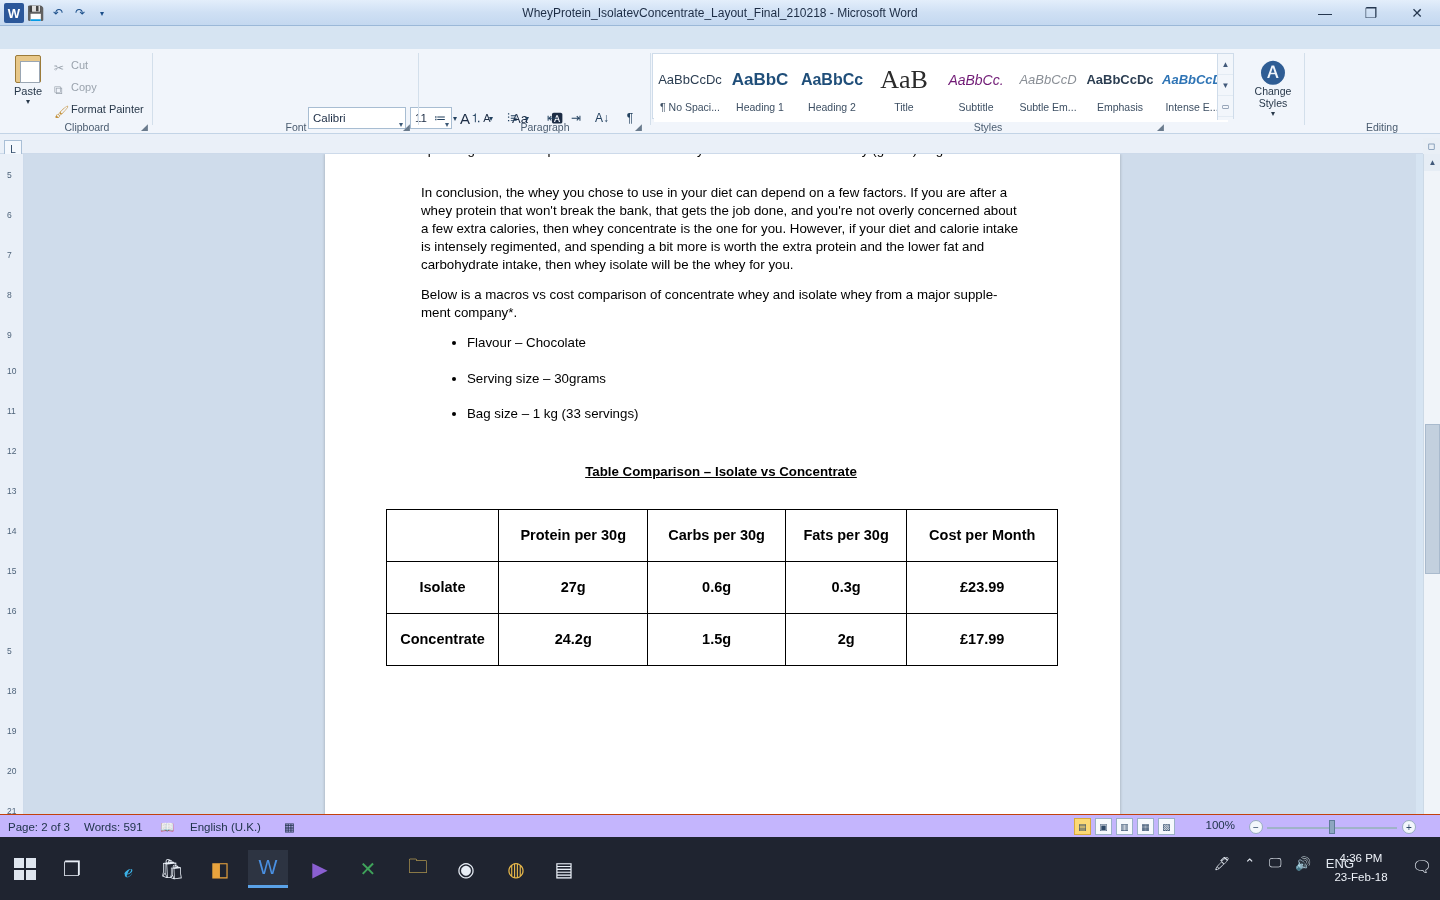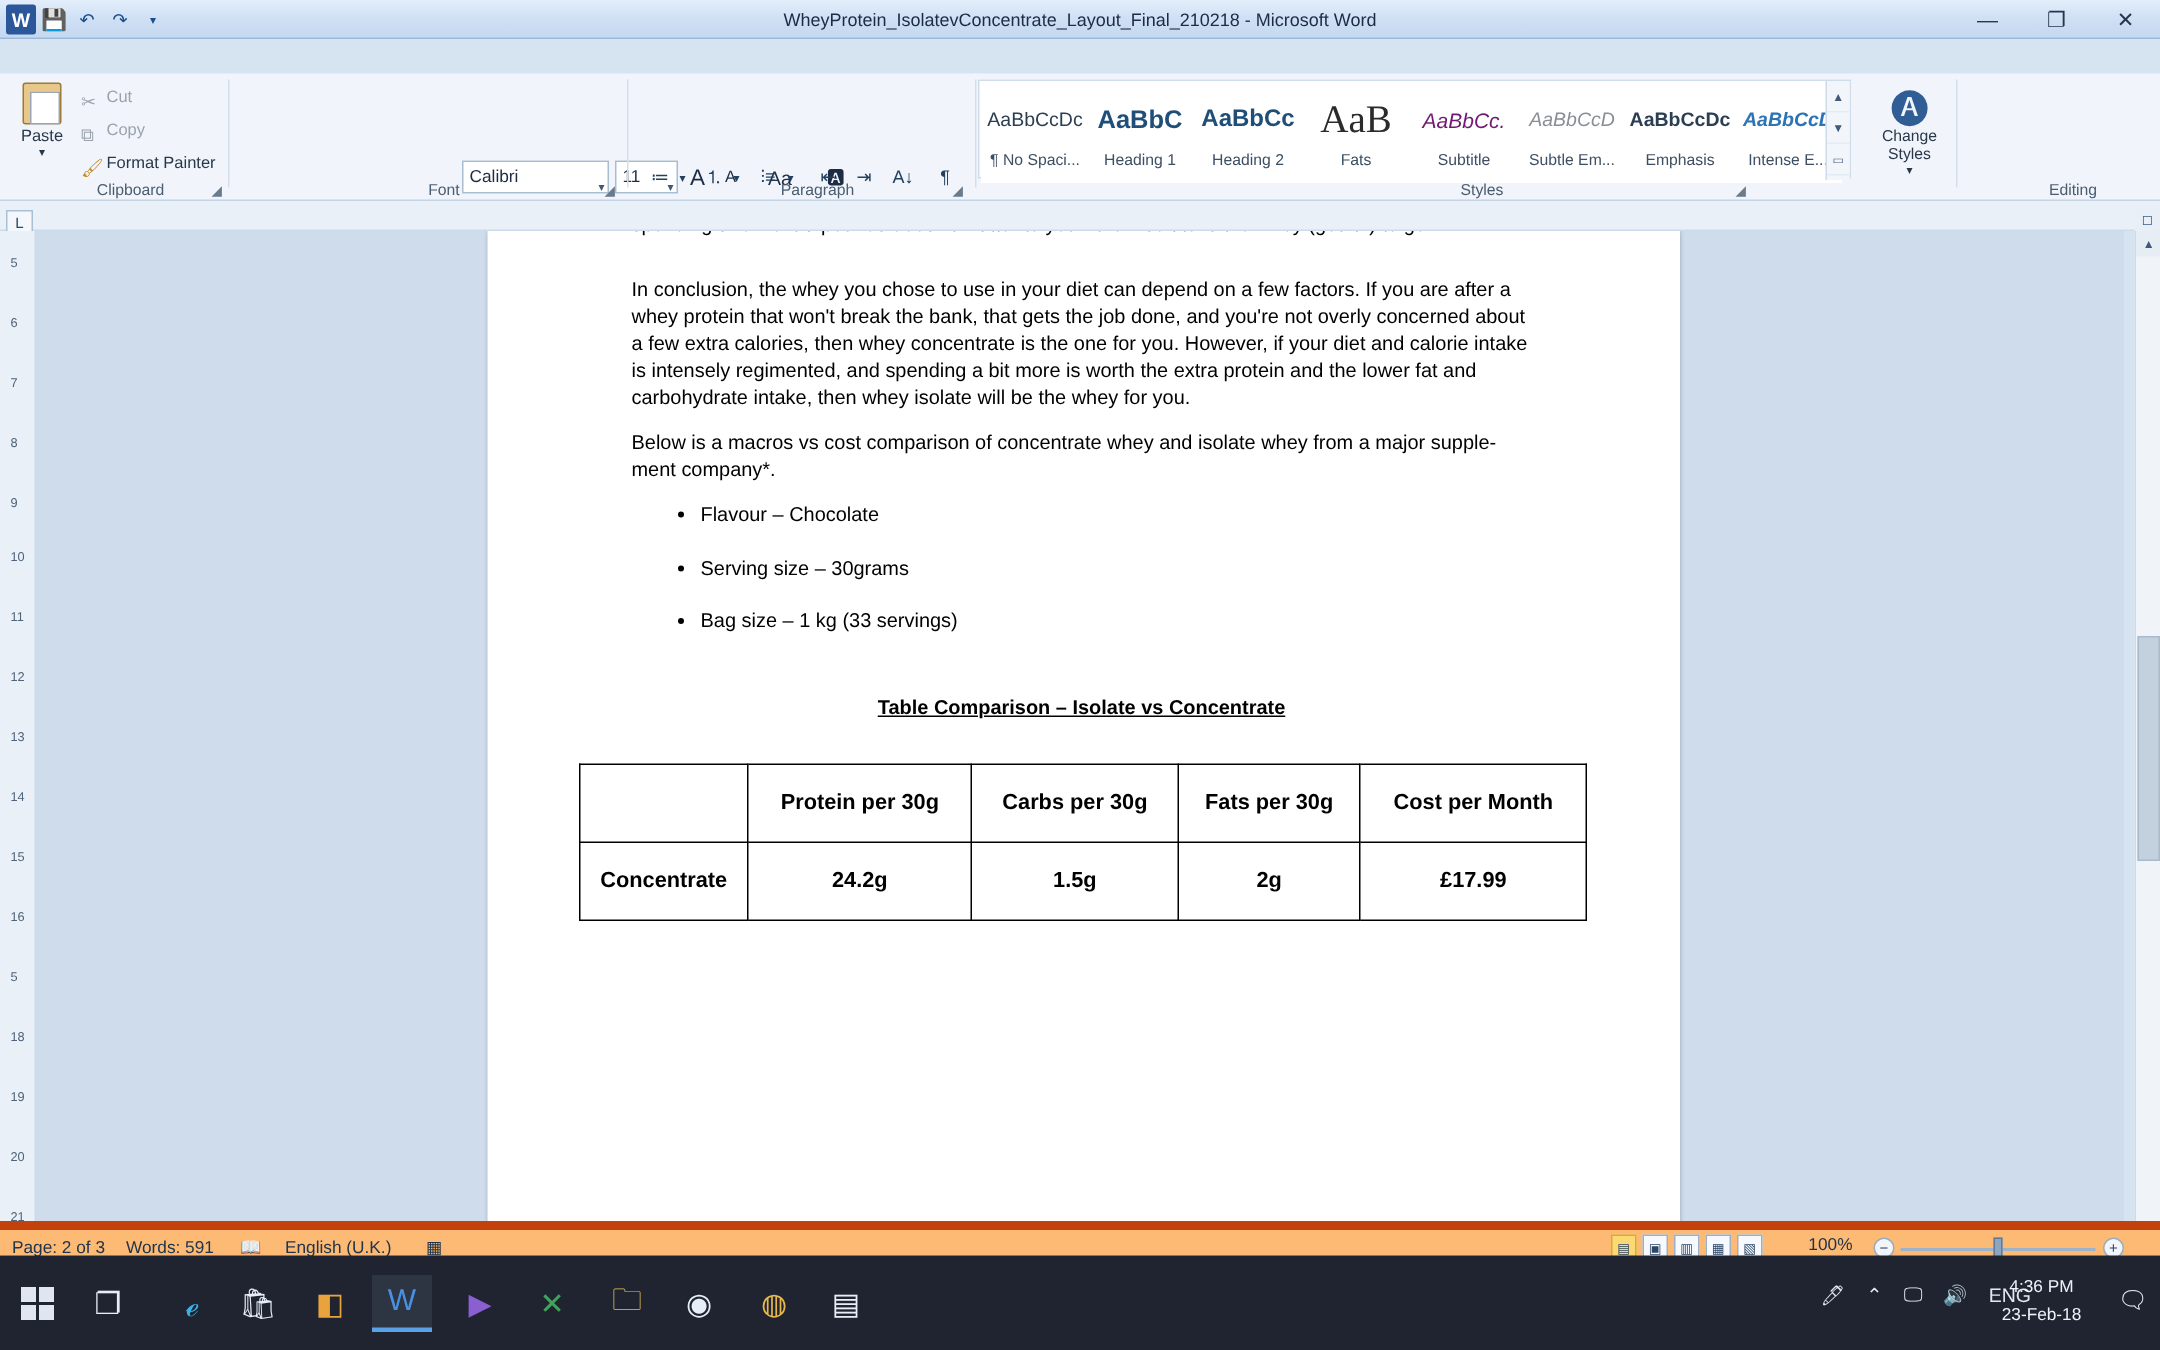--- a/index.html
+++ b/index.html
@@ -247,21 +247,21 @@
     background: #e9eff6; display: flex; align-items: center; justify-content: center;
     font-size: 9px; color: #3a5f88;
   }
   .splitter {
     position: absolute; right: 0; top: 420px; width: 17px; height: 14px;
   }
 
   
   .statusbar {
     position: absolute; left: 0; bottom: 63px; width: 1440px; height: 23px;
-    background: #fdba74; border-top: 6px solid #c2410c;
+    background: #c4b5fd; border-top: 1px solid #c2410c;
     font-size: 11.5px; color: #20344b;
   }
   .sb-item { position: absolute; top: 4px; height: 16px; line-height: 16px; }
   .view-btns { position: absolute; right: 265px; top: 3px; display: flex; gap: 4px; }
   .view-btn {
     width: 17px; height: 17px; border: 1px solid #9bb0c6; background: #f6f9fd;
     display: flex; align-items: center; justify-content: center; font-size: 9px; color: #2c4767;
   }
   .view-btn.active { background: #fcd975; border-color: #d8a93c; }
   .zoom-label { position: absolute; right: 205px; top: 4px; font-size: 11.5px; }
@@ -426,21 +426,21 @@
         <div class="stylebox" style="left:71px;">
           <div class="style-prev" style="font-size:17px; font-weight:bold; color:#1f4e79">AaBbC</div>
           <div class="style-name">Heading 1</div>
         </div>
         <div class="stylebox" style="left:143px;">
           <div class="style-prev" style="font-size:16px; font-weight:bold; color:#1f4e79">AaBbCc</div>
           <div class="style-name">Heading 2</div>
         </div>
         <div class="stylebox" style="left:215px;">
           <div class="style-prev" style="font-size:26px; font-family:'Liberation Serif',serif; color:#2b2b2b">AaB</div>
-          <div class="style-name">Fats</div>
+          <div class="style-name">Title</div>
         </div>
         <div class="stylebox" style="left:287px;">
           <div class="style-prev" style="font-size:14px; font-style:italic; color:#701a75">AaBbCc.</div>
           <div class="style-name">Subtitle</div>
         </div>
         <div class="stylebox" style="left:359px;">
           <div class="style-prev" style="font-size:13px; font-style:italic; color:#8a8f96">AaBbCcD</div>
           <div class="style-name">Subtle Em...</div>
         </div>
         <div class="stylebox" style="left:431px;">
@@ -526,20 +526,27 @@
         <table class="cmp">
           <tbody>
               <tr>
             <th></th>
             <th>Protein per 30g</th>
             <th>Carbs per 30g</th>
             <th>Fats per 30g</th>
             <th>Cost per Month</th>
           </tr>
           <tr>
+            <td>Isolate</td>
+            <td>27g</td>
+            <td>0.6g</td>
+            <td>0.3g</td>
+            <td>£23.99</td>
+          </tr>
+          <tr>
             <td>Concentrate</td>
             <td>24.2g</td>
             <td>1.5g</td>
             <td>2g</td>
             <td>£17.99</td>
           </tr>
         </tbody>
           </table>
       </div>
     </div>

